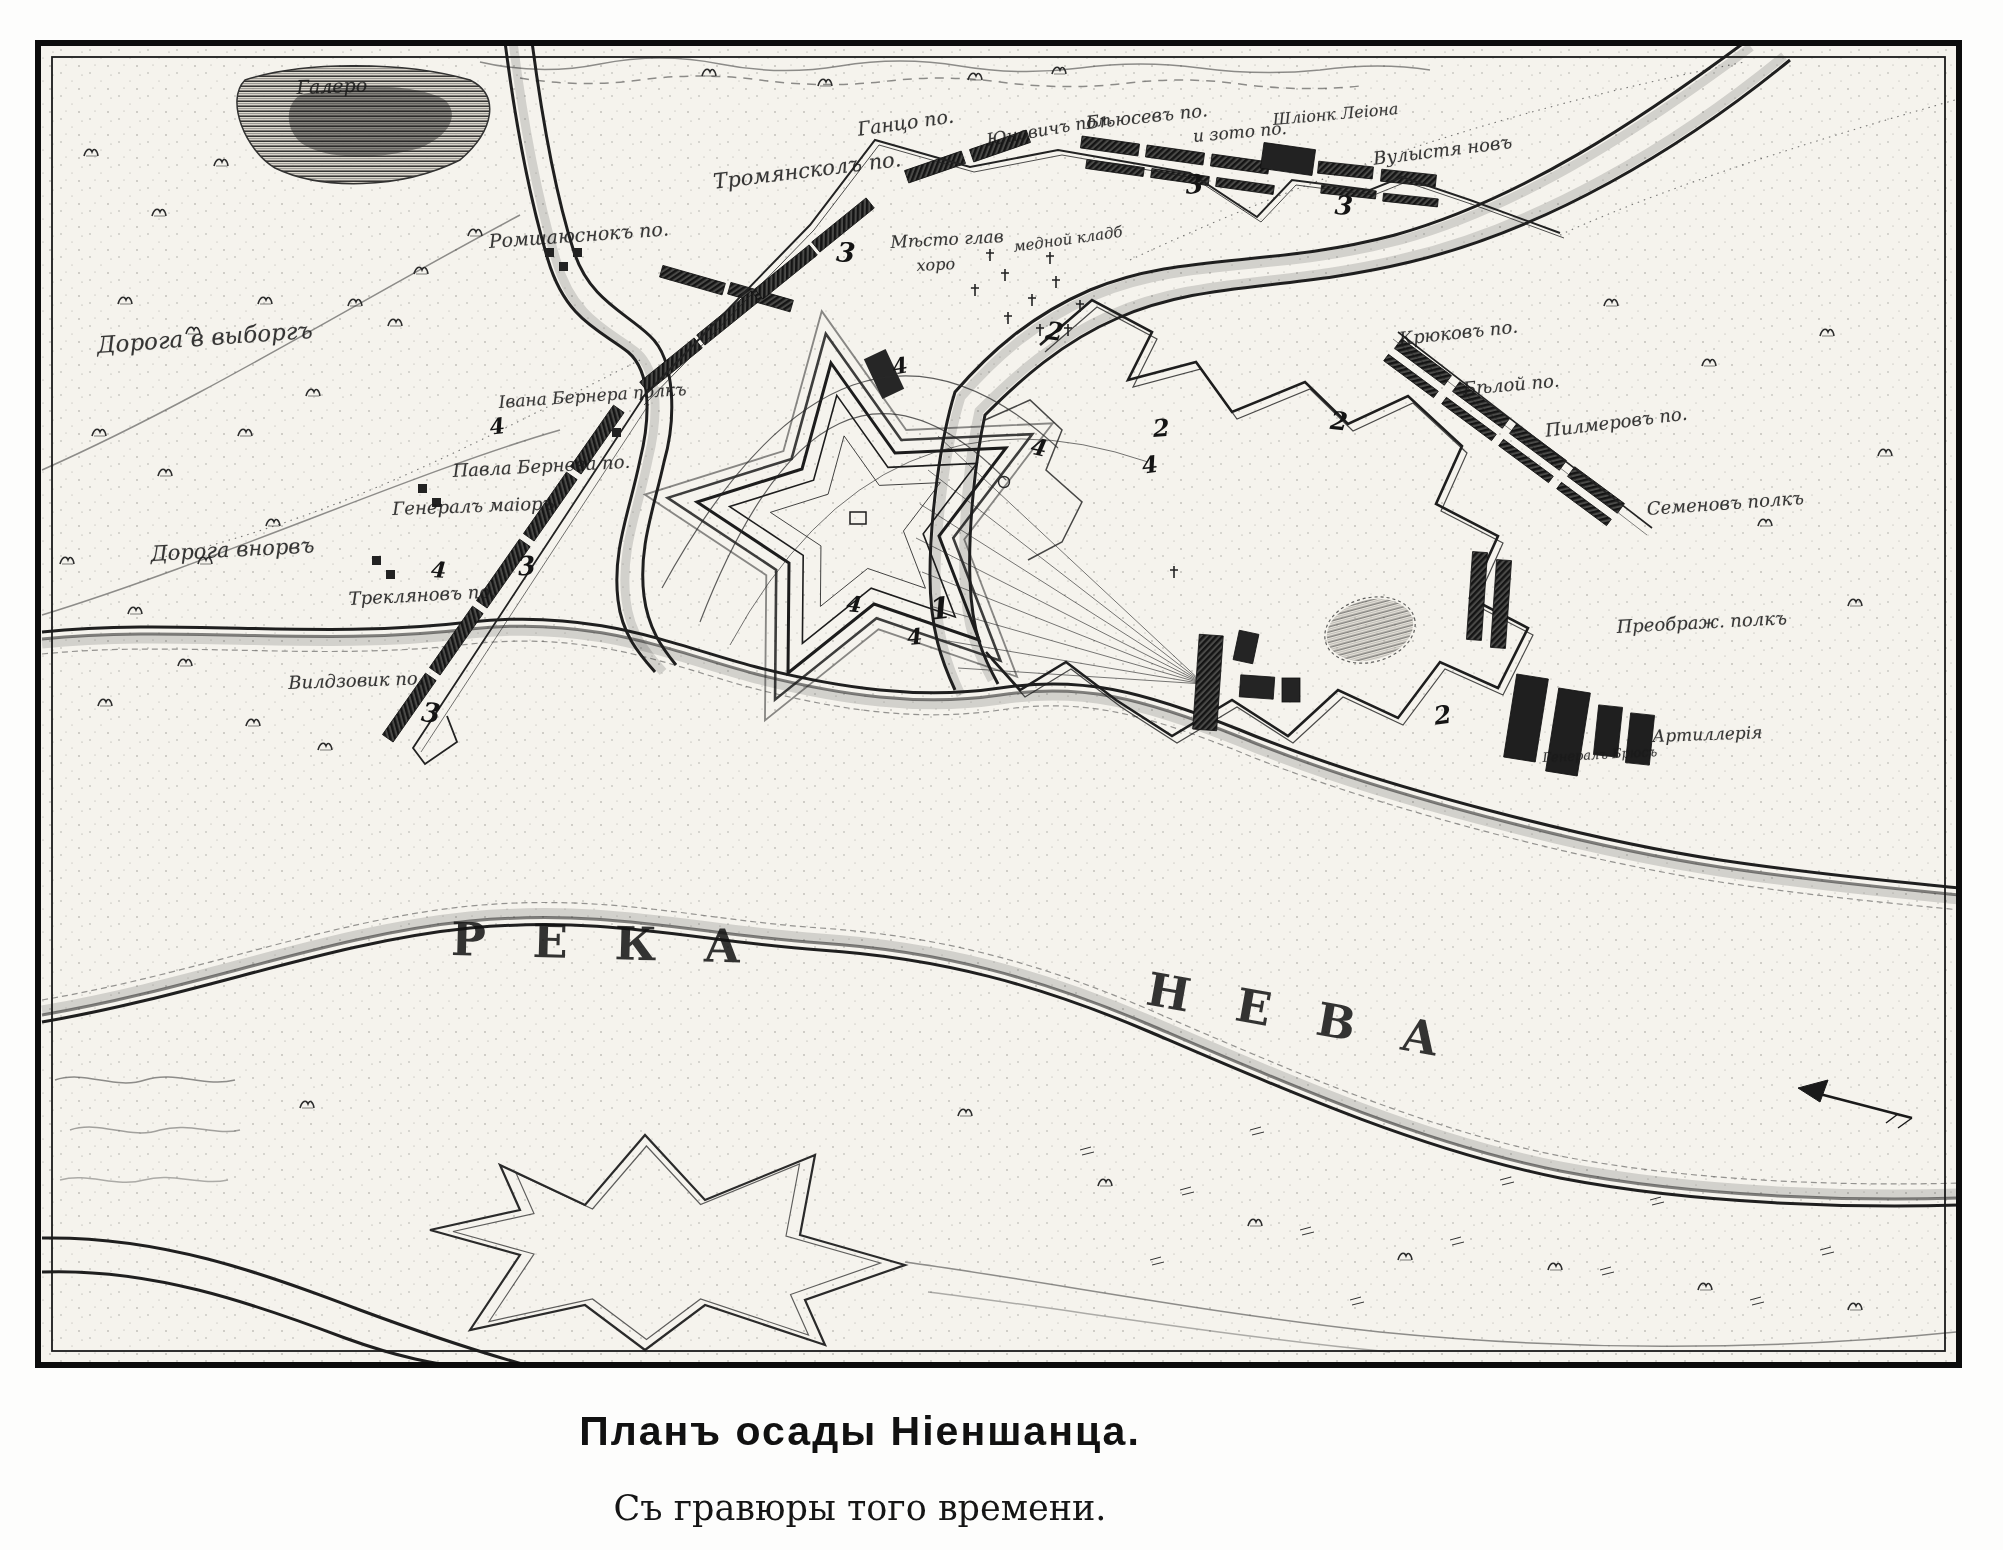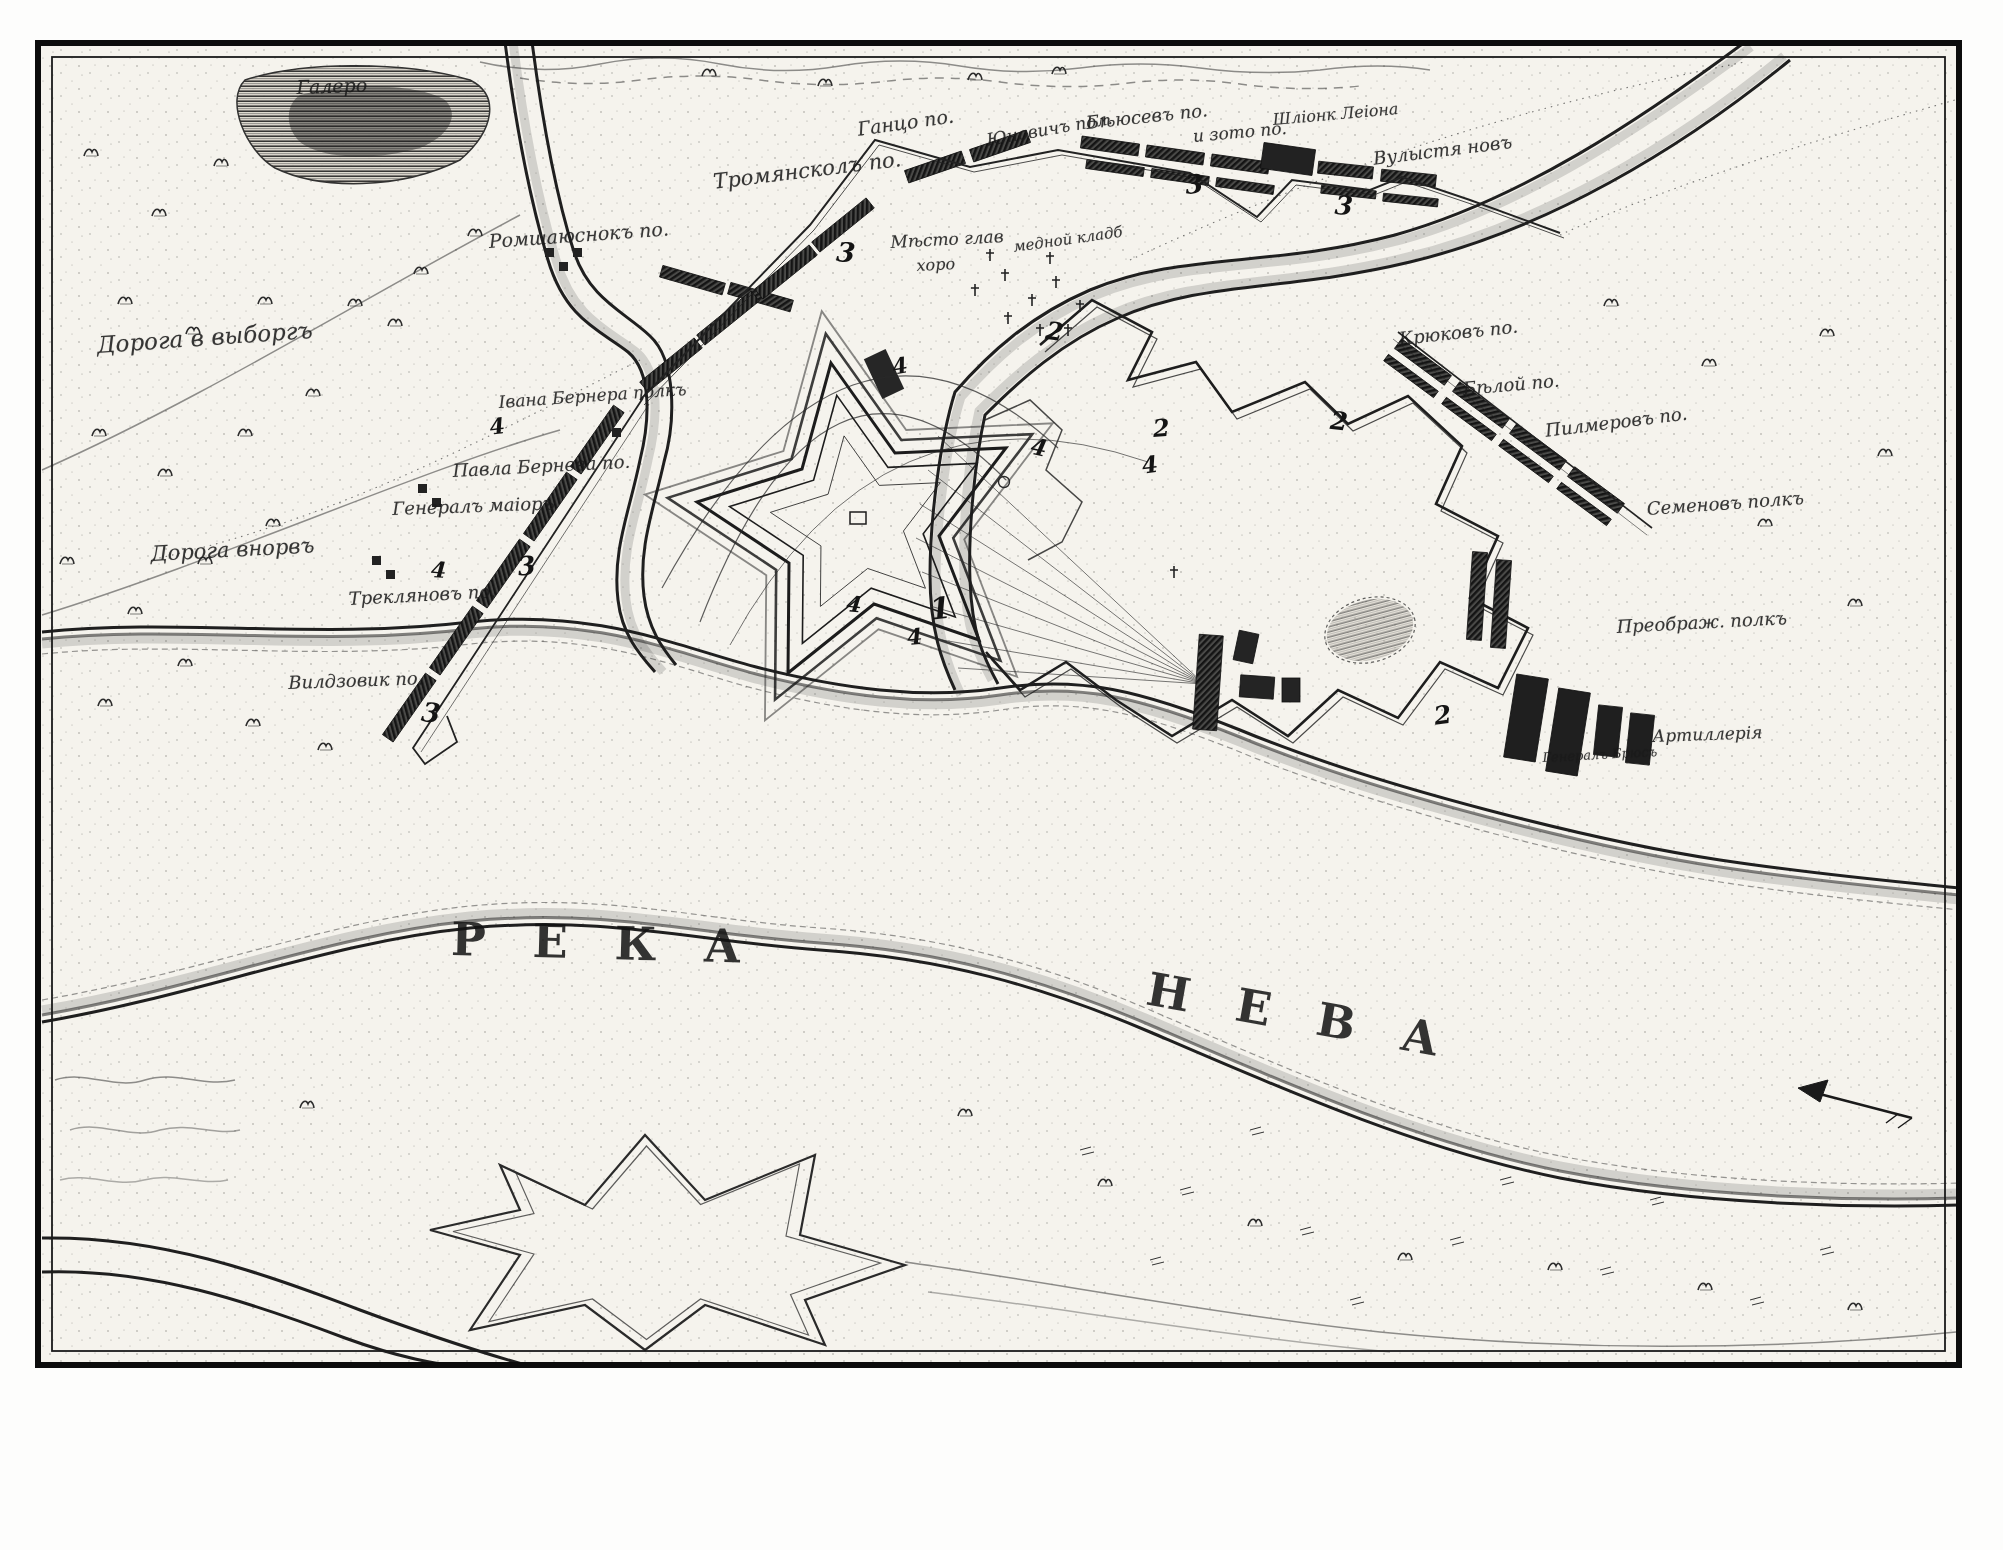--- a/index.html
+++ b/index.html
@@ -368,14 +368,16 @@
 <div class="num" style="left:516px;top:552px;font-size:26px;transform:rotate(-6deg)">3</div>
 <div class="num" style="left:424px;top:696px;font-size:27px;transform:rotate(8deg)">3</div>
 <div class="num" style="left:890px;top:354px;font-size:22px;transform:rotate(-10deg)">4</div>
 <div class="num" style="left:1034px;top:432px;font-size:23px;transform:rotate(12deg)">4</div>
 <div class="num" style="left:1140px;top:452px;font-size:23px;transform:rotate(-8deg)">4</div>
 <div class="num" style="left:848px;top:590px;font-size:22px;transform:rotate(6deg)">4</div>
 <div class="num" style="left:906px;top:624px;font-size:22px;transform:rotate(-5deg)">4</div>
 <div class="num" style="left:432px;top:556px;font-size:22px;transform:rotate(4deg)">4</div>
 <div class="num" style="left:488px;top:414px;font-size:22px;transform:rotate(-7deg)">4</div>
 
+<div class="cap1">Планъ осады Ніеншанца.</div>
+<div class="cap2">Съ гравюры того времени.</div>
 
 </div>
 
 </body></html>

